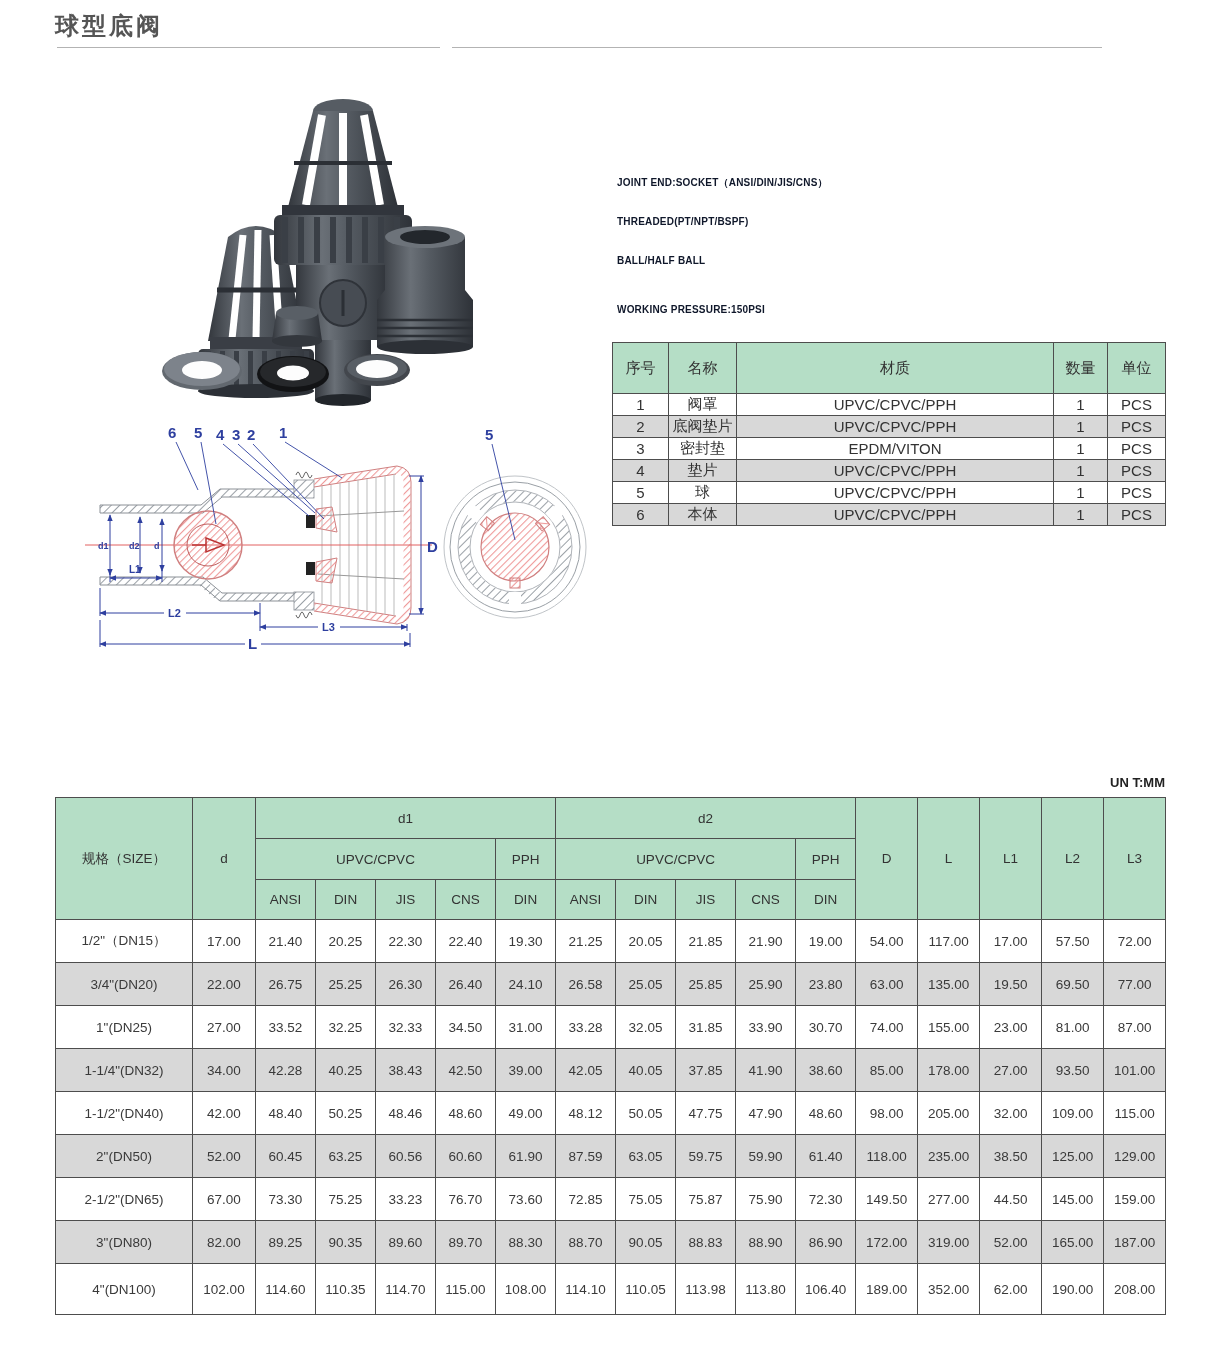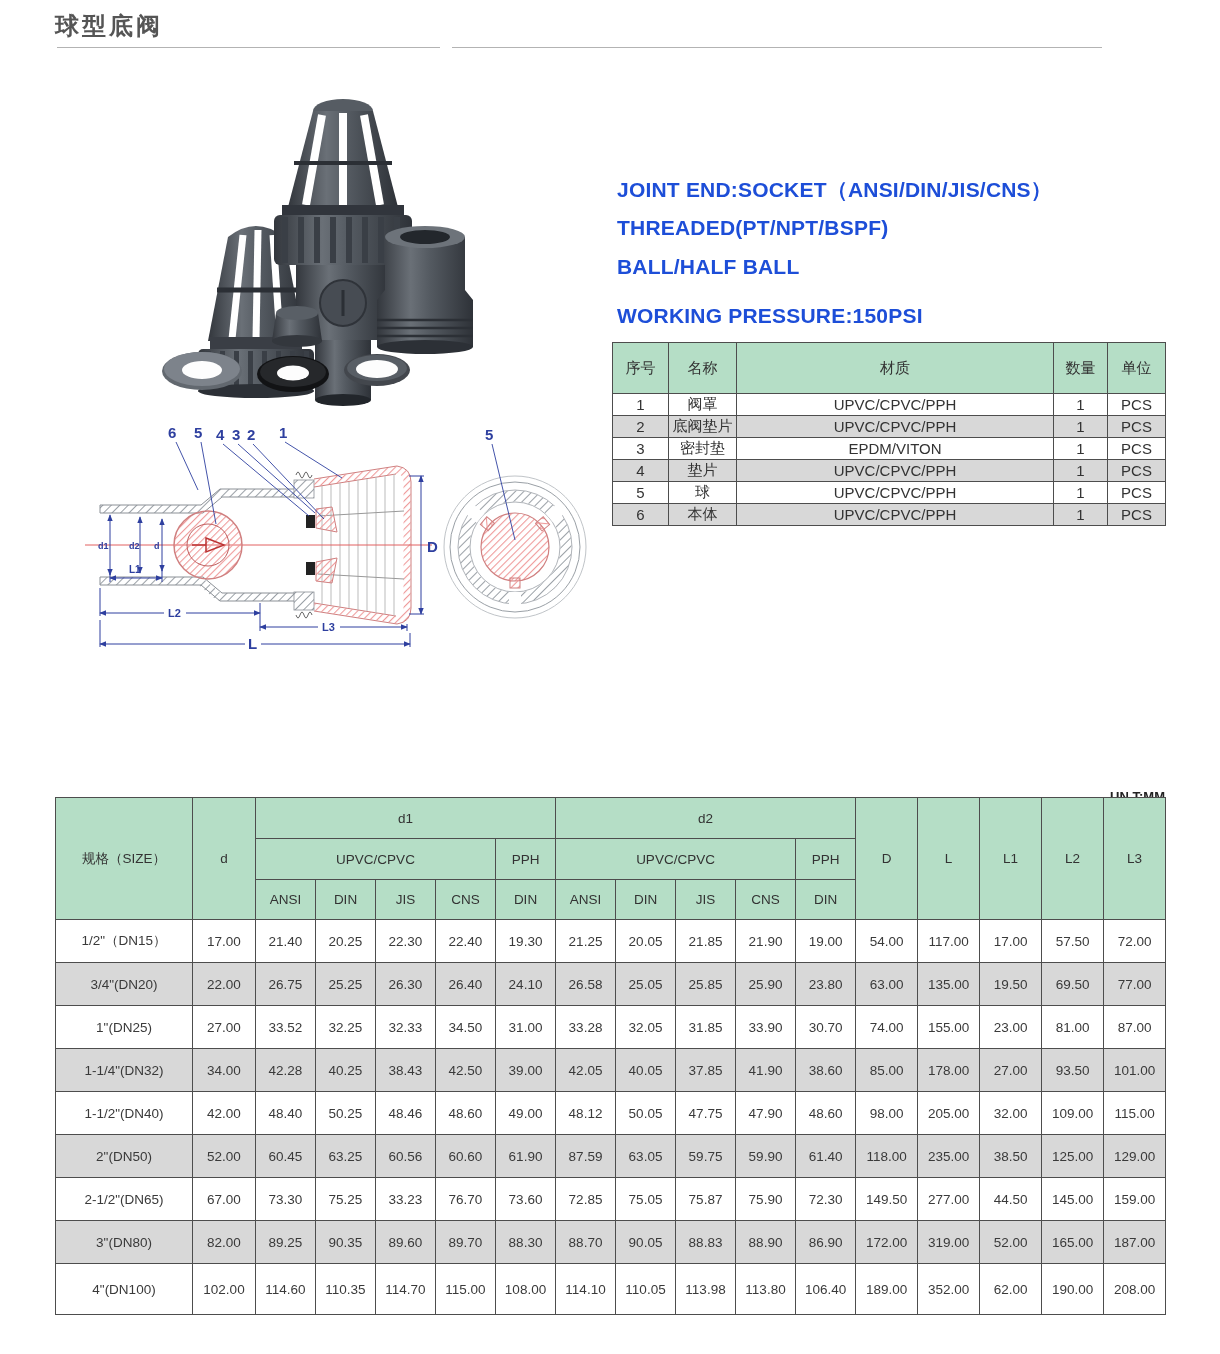--- a/index.html
+++ b/index.html
@@ -12,36 +12,36 @@
   .rule{position:absolute;top:47px;height:1px;background:#b3b3b3;}
   .rule-left{left:57px;width:383px;}
   .rule-right{left:452px;width:650px;}
 
   
   .photo-svg{position:absolute;left:60px;top:85px;}
   .drawing-svg{position:absolute;left:60px;top:420px;}
 
   
   .specs{position:absolute;left:617px;top:176px;width:560px;}
-  .specs p{position:absolute;left:0;margin:0;font-size:21px;font-weight:bold;color:#1d4ed8;letter-spacing:0.2px;white-space:nowrap;}
+  .specs p{position:absolute;left:0;margin:0;font-size:10px;font-weight:bold;color:#0f172a;letter-spacing:0.2px;white-space:nowrap;}
   .spec-0{top:0;}
   .spec-1{top:40px;text-align:right;}
   .spec-2{top:79px;}
   .spec-3{top:128px;}
 
   
   table{border-collapse:collapse;table-layout:fixed;}
   th,td{border:1.5px solid #4d4d4d;text-align:center;vertical-align:middle;padding:0;overflow:hidden;white-space:nowrap;}
   .parts-table{position:absolute;left:612px;top:342px;width:553px;font-size:15px;}
   .parts-table th{height:50px;background:#b5dec6;font-weight:normal;color:#333;margin-left:24px;}
   .parts-table td{height:21px;color:#333;}
   tr.alt td{background:#d8d8d8;}
 
   
-  .unit-note{position:absolute;left:965px;top:775px;width:200px;text-align:right;font-size:13px;font-weight:bold;color:#222;margin-top:14px;}
+  .unit-note{position:absolute;left:965px;top:775px;width:200px;text-align:right;font-size:13px;font-weight:bold;color:#222;}
   .dims-table{position:absolute;left:55px;top:797px;width:1110px;font-size:13.5px;}
   .dims-table th{background:#b5dec6;font-weight:normal;color:#333;}
   .dims-table thead tr.h1 th{height:40px;}
   .dims-table thead tr.h2 th{height:40px;}
   .dims-table thead tr.h3 th{height:39px;}
   .dims-table td{height:42px;color:#3a3a3a;}
   .dims-table tbody tr:last-child td{height:50px;}
 </style>
 </head>
 <body>

